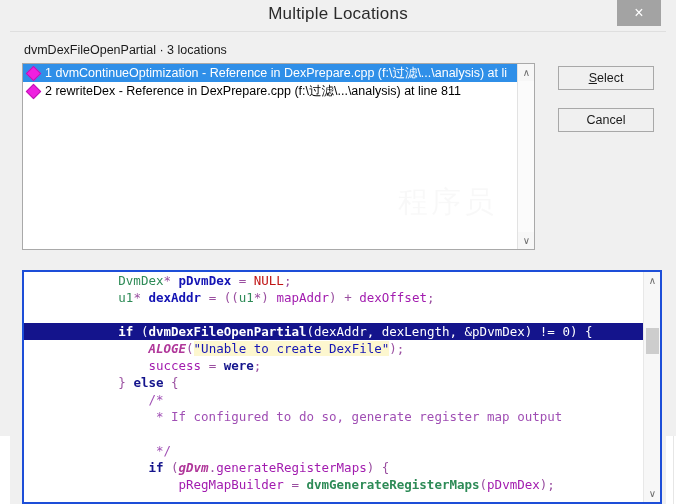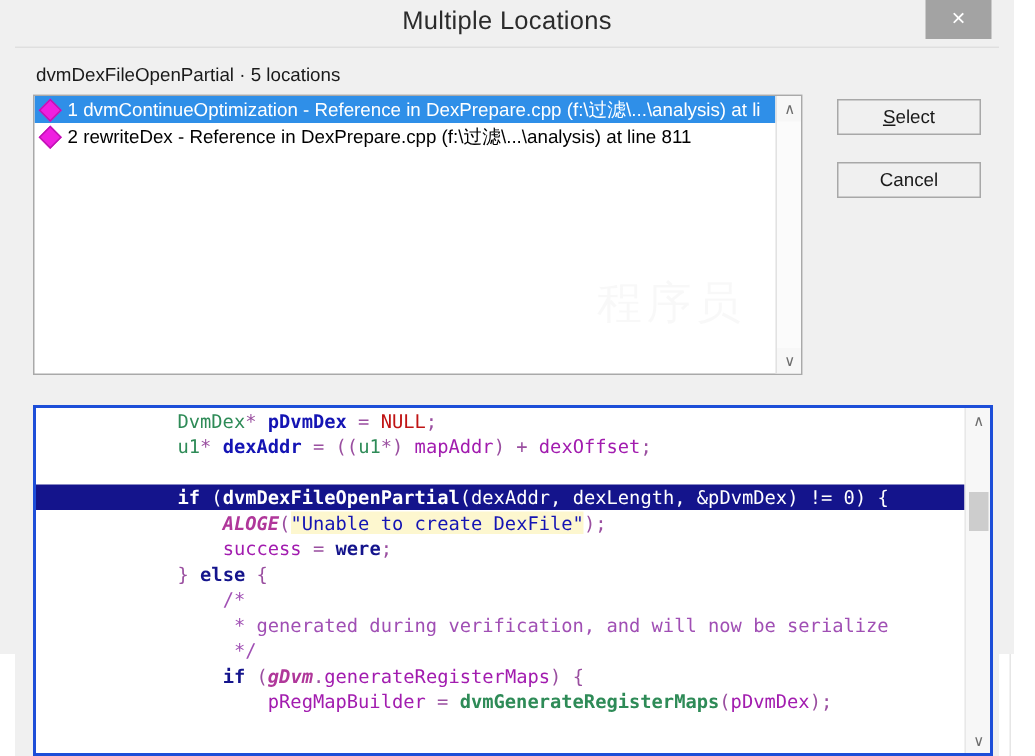--- a/index.html
+++ b/index.html
@@ -306,21 +306,21 @@
 
   <div id="titlebar">
     <div id="dialog-title">Multiple Locations</div>
     <div id="close-button">
       <span class="x-glyph">×</span>
     </div>
   </div>
 
   <div id="client">
 
-    <div id="summary-label">dvmDexFileOpenPartial · 5 locations</div>
+    <div id="summary-label">dvmDexFileOpenPartial · 3 locations</div>
 
     <div id="listbox">
       <div id="list-items">
           <div class="list-row selected">
             <span class="diamond"></span>
             <span class="row-text">1 dvmContinueOptimization - Reference in DexPrepare.cpp (f:\过滤\...\analysis) at li</span>
           </div>
           <div class="list-row">
             <span class="diamond"></span>
             <span class="row-text">2 rewriteDex - Reference in DexPrepare.cpp (f:\过滤\...\analysis) at line 811</span>
@@ -344,21 +344,22 @@
     <div id="code-pane">
       <div id="code-surface">
           <div class="code-line"><span class="t-plain">            </span><span class="t-type">DvmDex</span><span class="t-op">* </span><span class="t-var">pDvmDex</span><span class="t-op"> = </span><span class="t-null">NULL</span><span class="t-punct">;</span></div>
           <div class="code-line"><span class="t-plain">            </span><span class="t-type">u1</span><span class="t-op">* </span><span class="t-var">dexAddr</span><span class="t-op"> = </span><span class="t-punct">((</span><span class="t-type">u1</span><span class="t-op">*) </span><span class="t-ident">mapAddr</span><span class="t-op">) + </span><span class="t-ident">dexOffset</span><span class="t-punct">;</span></div>
           <div class="code-line"><span class="t-plain"></span></div>
           <div class="code-line hl"><span class="t-plain">            </span><span class="t-kw">if</span><span class="t-punct"> (</span><span class="t-fn">dvmDexFileOpenPartial</span><span class="t-punct">(</span><span class="t-ident">dexAddr</span><span class="t-punct">, </span><span class="t-ident">dexLength</span><span class="t-punct">, &amp;</span><span class="t-ident">pDvmDex</span><span class="t-punct">) != 0) {</span></div>
           <div class="code-line"><span class="t-plain">                </span><span class="t-macro">ALOGE</span><span class="t-punct">(</span><span class="t-str">"Unable to create DexFile"</span><span class="t-punct">);</span></div>
           <div class="code-line"><span class="t-plain">                </span><span class="t-ident">success</span><span class="t-op"> = </span><span class="t-kw">were</span><span class="t-punct">;</span></div>
           <div class="code-line"><span class="t-plain">            </span><span class="t-punct">} </span><span class="t-kw">else</span><span class="t-punct"> {</span></div>
           <div class="code-line"><span class="t-plain">                </span><span class="t-comment">/*</span></div>
-          <div class="code-line"><span class="t-plain">                 </span><span class="t-comment">* generated during verification, and will now be serialize</span></div>
+          <div class="code-line"><span class="t-plain">                 </span><span class="t-comment">* If configured to do so, generate register map output</span></div>
+          <div class="code-line"><span class="t-plain">                 </span></div>
           <div class="code-line"><span class="t-plain">                 </span><span class="t-comment">*/</span></div>
           <div class="code-line"><span class="t-plain">                </span><span class="t-kw">if</span><span class="t-punct"> (</span><span class="t-macro">gDvm</span><span class="t-punct">.</span><span class="t-ident">generateRegisterMaps</span><span class="t-punct">) {</span></div>
           <div class="code-line"><span class="t-plain">                    </span><span class="t-ident">pRegMapBuilder</span><span class="t-op"> = </span><span class="t-fn">dvmGenerateRegisterMaps</span><span class="t-punct">(</span><span class="t-ident">pDvmDex</span><span class="t-punct">);</span></div>
         </div>
       <div id="code-scrollbar">
         <div class="sb-arrow" id="code-sb-up">∧</div>
         <div id="code-sb-thumb"></div>
         <div class="sb-arrow" id="code-sb-down">∨</div>
       </div>
     </div>

